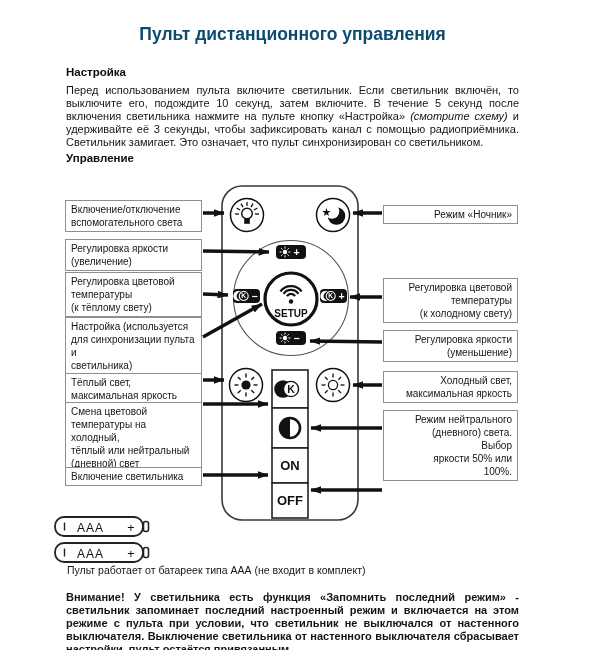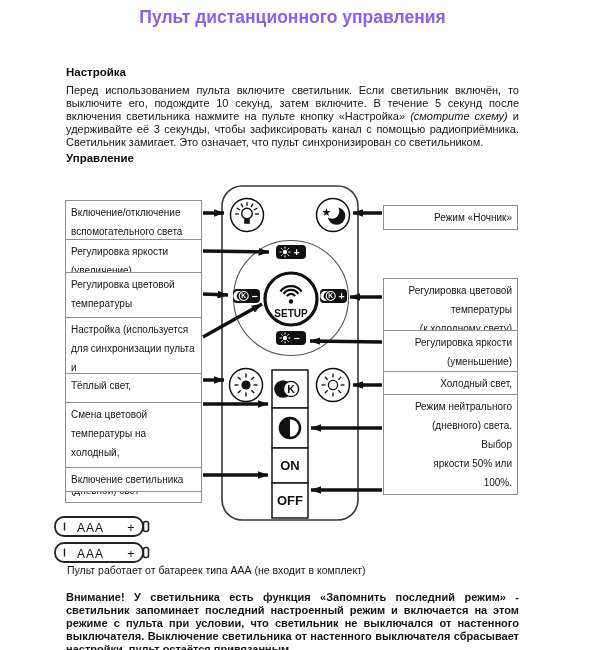--- a/index.html
+++ b/index.html
@@ -1,27 +1,27 @@
 <!DOCTYPE html>
 <html><head>
 <meta charset="utf-8">
 <style>
   html,body{margin:0;padding:0;background:#fff;}
   .page{position:relative;width:600px;height:650px;background:#fff;overflow:hidden;
         font-family:"Liberation Sans",sans-serif;color:#111;}
   .abs{position:absolute;}
-  .title{top:7px;left:0;width:585px;text-align:center;font-weight:bold;
-         font-size:17.5px;line-height:20.5px;color:#8b5cf6;}
+  .title{top:24px;left:0;width:585px;text-align:center;font-weight:bold;
+         font-size:17.5px;line-height:20.5px;color:#0c4a6e;}
   .hdg{font-weight:bold;font-size:11.5px;left:66px;color:#0d0d0d;}
   .body-p{left:66px;width:453px;font-size:11px;line-height:13px;text-align:justify;
           text-align-last:left;color:#151515;}
   .body-p .it{font-style:italic;}
   .warn{font-weight:bold;}
   .lbl{position:absolute;border:1px solid #8f8f8f;background:#fff;box-sizing:border-box;
-       padding:2px 5px;font-size:10px;line-height:19px;white-space:pre-line;color:#151515;}
+       padding:2px 5px;font-size:10px;line-height:13px;white-space:pre-line;color:#151515;}
   .lbl.left{left:65px;width:137px;}
   .lbl.right{left:383px;width:135px;text-align:right;}
   .cap{left:67px;font-size:10.5px;color:#151515;}
   svg text{font-family:"Liberation Sans",sans-serif;}
 </style>
 </head>
 <body>
 
 <div class="page">
 
@@ -223,21 +223,21 @@
   <div class="lbl left" style="top:467px;">Включение светильника</div>
 
   <div class="lbl right" style="top:205px;">Режим «Ночник»</div>
   <div class="lbl right" style="top:278px;">Регулировка цветовой
 температуры
 (к холодному свету)</div>
   <div class="lbl right" style="top:330px;">Регулировка яркости
 (уменьшение)</div>
   <div class="lbl right" style="top:371px;">Холодный свет,
 максимальная яркость</div>
-  <div class="lbl right" style="top:394px;padding-left:30px;">Режим нейтрального
+  <div class="lbl right" style="top:410px;padding-left:30px;">Режим нейтрального
 (дневного) света. Выбор
 яркости 50% или 100%.</div>
 
   <div class="abs cap" style="top:564px;">Пульт работает от батареек типа ААА (не входит в комплект)</div>
 
   <div class="abs body-p warn" style="top:591px;line-height:12.9px;">Внимание! У светильника есть функция «Запомнить последний режим» - светильник запоминает последний настроенный режим и включается на этом режиме с пульта при условии, что светильник не выключался от настенного выключателя. Выключение светильника от настенного выключателя сбрасывает настройки, пульт остаётся привязанным.</div>
 
 </div>
 
 </body></html>

